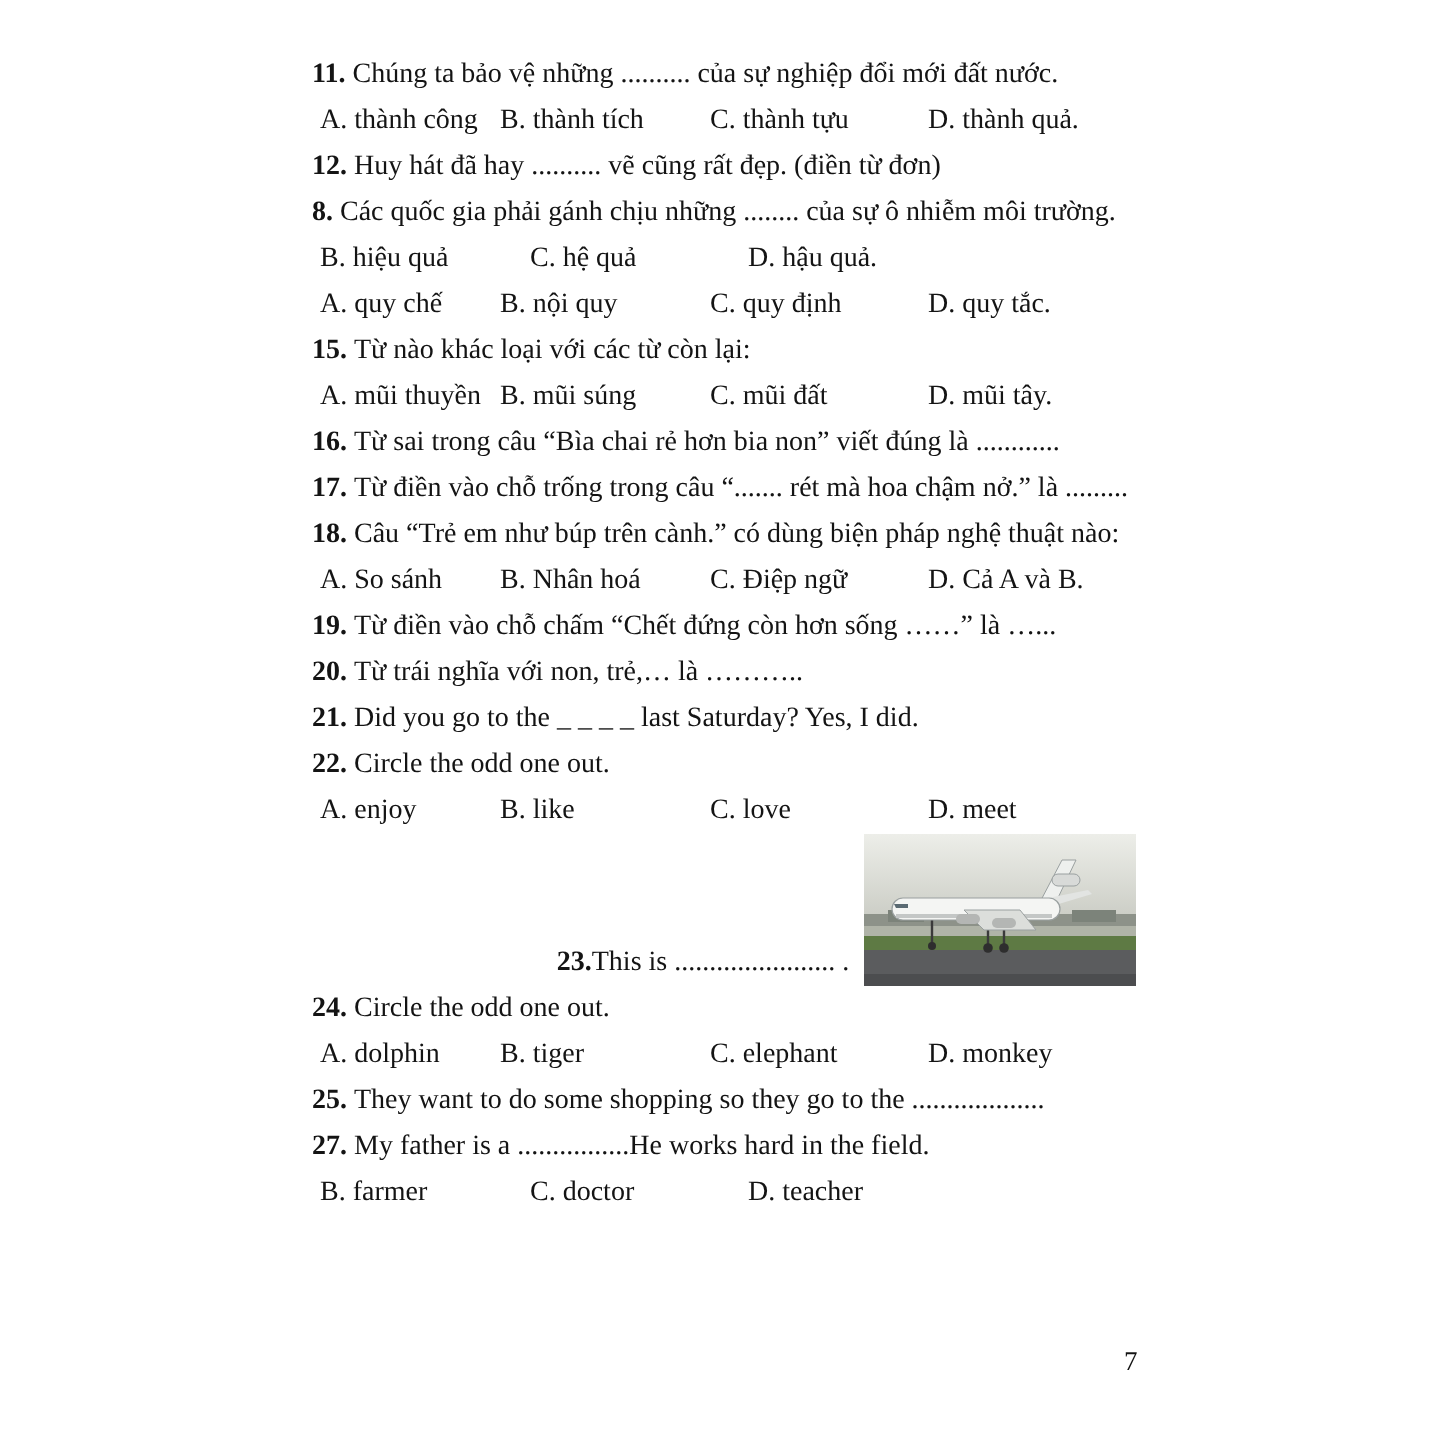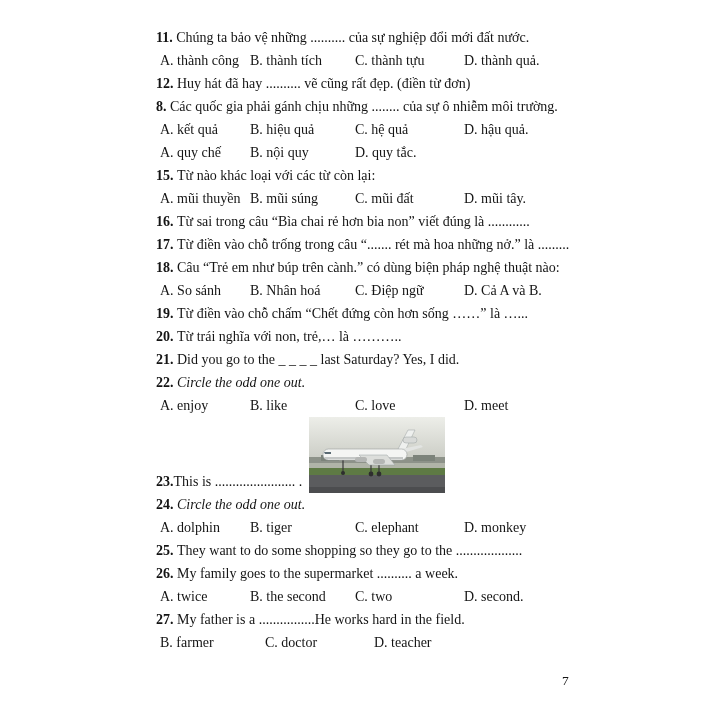--- a/index.html
+++ b/index.html
@@ -9,28 +9,28 @@
     font-family: "Liberation Serif", "DejaVu Serif", serif;
     font-size: 14px;
     color: #141414;
     overflow: hidden;
   }
   .page { position: absolute; inset: 0; width: 716px; height: 716px; background: #fff; }
   .content { position: absolute; left: 140px; top: 26px; right: 26px; }
   .question { }
   .qline { line-height: 23px; white-space: nowrap; }
   .qnum { font-weight: bold; margin-left: 16px; }
-  .qtext.italic { font-style: italic; }
+  .qtext.italic { }
   .options { display: flex; padding-left: 20px; line-height: 23px; white-space: nowrap; }
   .opt { flex-shrink: 0; }
   .opt-a { width: 90px; }
   .opt-b { width: 105px; }
   .opt-c { width: 109px; }
   .opt-d { flex: 1 1 auto; }
-  .img-line { display: flex; align-items: flex-end; }
+  .img-line { display: flex; align-items: flex-end; justify-content: center; }
   .plane-img { display: inline-block; margin-left: 7px; line-height: 0; }
   .plane-img svg { display: block; }
   .page-number { position: absolute; left: 562px; top: 669px; line-height: 23px; font-size: 13.5px; }
 </style>
 </head>
 <body>
 
 <div class="page">
   <div class="content">
       <div class="question">
@@ -41,47 +41,47 @@
           <span class="opt opt-c">C. thành tựu</span>
           <span class="opt opt-d">D. thành quả.</span>
         </div>
       </div>
       <div class="question">
         <div class="qline"><span class="qnum">12. </span> <span class="qtext">Huy hát đã hay .......... vẽ cũng rất đẹp. (điền từ đơn)</span></div>
       </div>
       <div class="question">
         <div class="qline"><span class="qnum">8. </span> <span class="qtext">Các quốc gia phải gánh chịu những ........ của sự ô nhiễm môi trường.</span></div>
         <div class="options">
-          <span class="opt opt-a">A. kết quả</span>
           <span class="opt opt-b">B. hiệu quả</span>
           <span class="opt opt-c">C. hệ quả</span>
           <span class="opt opt-d">D. hậu quả.</span>
         </div>
       </div>
       <div class="question">
         <div class="options">
           <span class="opt opt-a">A. quy chế</span>
           <span class="opt opt-b">B. nội quy</span>
+          <span class="opt opt-c">C. quy định</span>
           <span class="opt opt-d">D. quy tắc.</span>
         </div>
       </div>
       <div class="question">
         <div class="qline"><span class="qnum">15. </span> <span class="qtext">Từ nào khác loại với các từ còn lại:</span></div>
         <div class="options">
           <span class="opt opt-a">A. mũi thuyền</span>
           <span class="opt opt-b">B. mũi súng</span>
           <span class="opt opt-c">C. mũi đất</span>
           <span class="opt opt-d">D. mũi tây.</span>
         </div>
       </div>
       <div class="question">
         <div class="qline"><span class="qnum">16. </span> <span class="qtext">Từ sai trong câu “Bìa chai rẻ hơn bia non” viết đúng là ............</span></div>
       </div>
       <div class="question">
-        <div class="qline"><span class="qnum">17. </span> <span class="qtext">Từ điền vào chỗ trống trong câu “....... rét mà hoa những nở.” là .........</span></div>
+        <div class="qline"><span class="qnum">17. </span> <span class="qtext">Từ điền vào chỗ trống trong câu “....... rét mà hoa chậm nở.” là .........</span></div>
       </div>
       <div class="question">
         <div class="qline"><span class="qnum">18. </span> <span class="qtext">Câu “Trẻ em như búp trên cành.” có dùng biện pháp nghệ thuật nào:</span></div>
         <div class="options">
           <span class="opt opt-a">A. So sánh</span>
           <span class="opt opt-b">B. Nhân hoá</span>
           <span class="opt opt-c">C. Điệp ngữ</span>
           <span class="opt opt-d">D. Cả A và B.</span>
         </div>
       </div>
@@ -148,29 +148,20 @@
           <span class="opt opt-a">A. dolphin</span>
           <span class="opt opt-b">B. tiger</span>
           <span class="opt opt-c">C. elephant</span>
           <span class="opt opt-d">D. monkey</span>
         </div>
       </div>
       <div class="question">
         <div class="qline"><span class="qnum">25. </span> <span class="qtext">They want to do some shopping so they go to the ...................</span></div>
       </div>
       <div class="question">
-        <div class="qline"><span class="qnum">26. </span> <span class="qtext">My family goes to the supermarket .......... a week.</span></div>
-        <div class="options">
-          <span class="opt opt-a">A. twice</span>
-          <span class="opt opt-b">B. the second</span>
-          <span class="opt opt-c">C. two</span>
-          <span class="opt opt-d">D. second.</span>
-        </div>
-      </div>
-      <div class="question">
         <div class="qline"><span class="qnum">27. </span> <span class="qtext">My father is a ................He works hard in the field.</span></div>
         <div class="options">
           <span class="opt opt-b">B. farmer</span>
           <span class="opt opt-c">C. doctor</span>
           <span class="opt opt-d">D. teacher</span>
         </div>
       </div>
     </div>
   <div class="page-number">7</div>
 </div>

